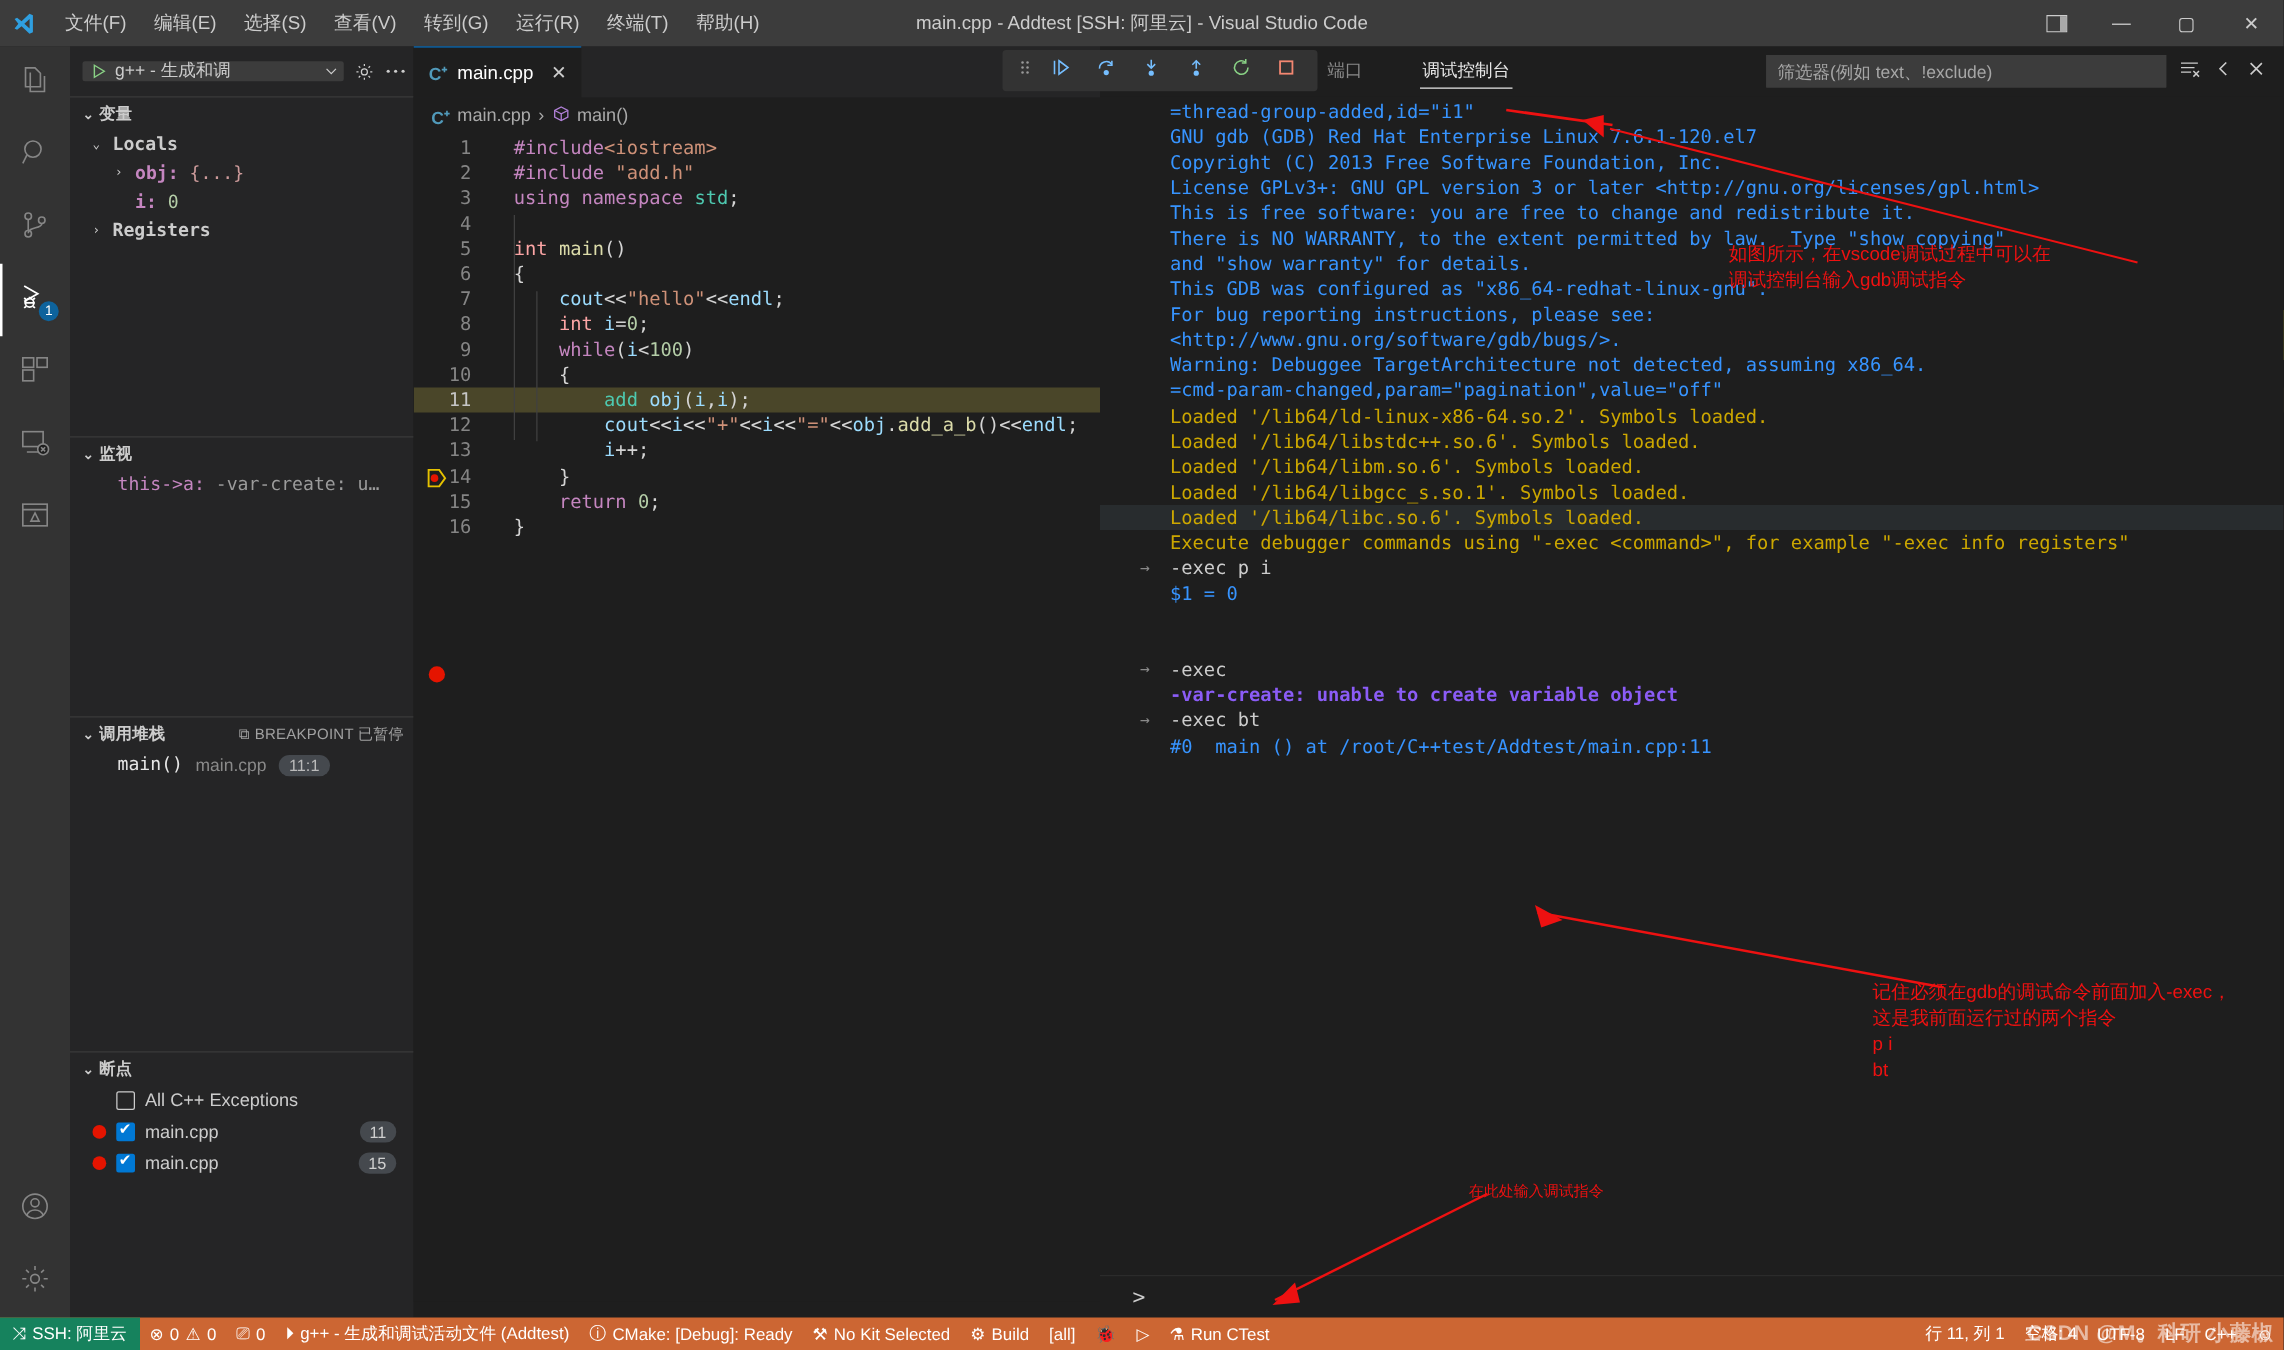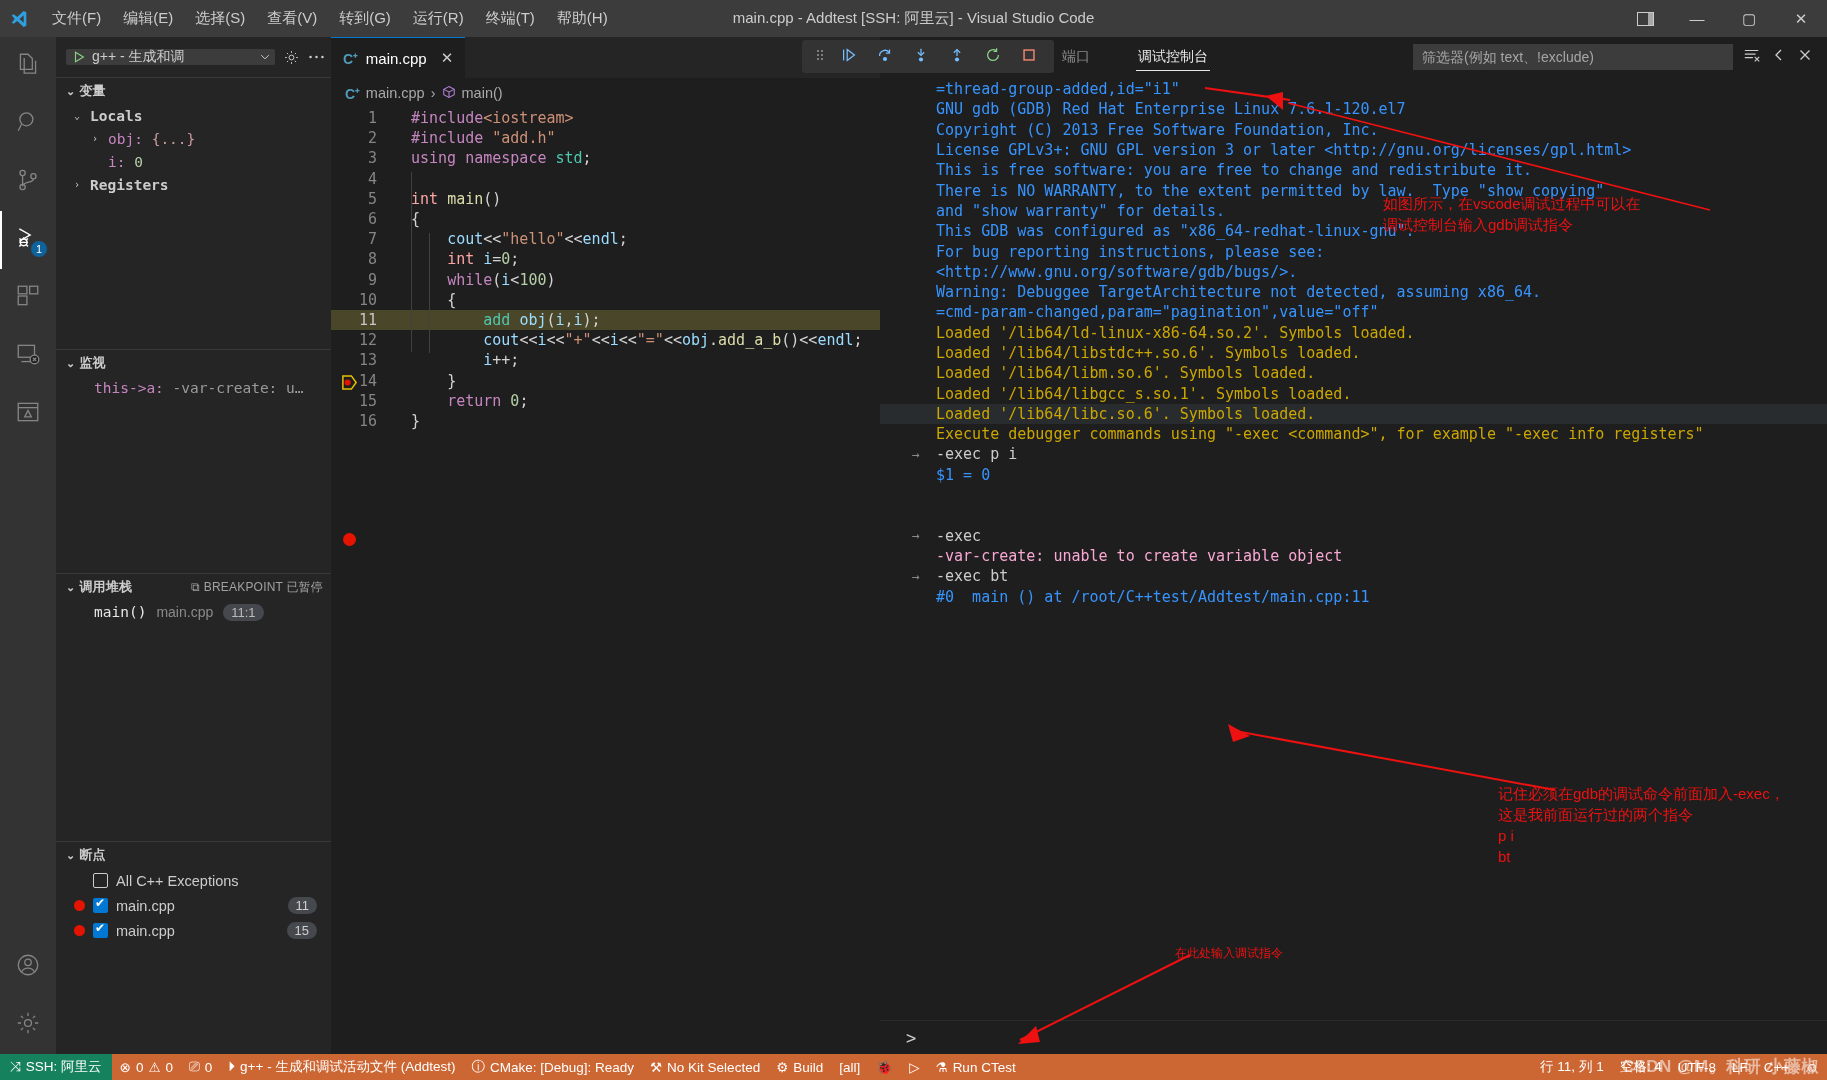--- a/index.html
+++ b/index.html
@@ -65,21 +65,21 @@
   .gear, .dots { color: #cccccc; }
   .pane-header {
     height: 26px; display: flex; align-items: center; gap: 4px; padding: 0 8px 0 10px;
     font-size: 13px; font-weight: bold; color: #cccccc; letter-spacing: .2px;
   }
   .pane-header .chev { color: #cccccc; font-size: 11px; }
   .pane-state { margin-left: auto; font-size: 12px; color: #a0a0a0; font-weight: normal; display: flex; align-items: center; gap: 4px; }
   .tree { font-family: "DejaVu Sans Mono", monospace; font-size: 14.5px; color: #cccccc; }
   .tree-row { height: 23px; display: flex; align-items: center; padding-left: 18px; white-space: nowrap; }
   .tree-row .twisty { width: 16px; color: #cccccc; font-size: 10px; display: inline-block; }
-  .k-name { color: #cccccc; }
+  .k-name { color: #cccccc; font-weight: bold; }
   .v-obj { color: #cc9a9a; }
   .v-num { color: #b5cea8; }
   .lbl-bold { font-weight: bold; color: #cccccc; }
   .pane { border-top: 1px solid #3a3a3a; }
   .pane-variables { height: 272px; overflow: hidden; }
   .pane-watch { height: 224px; }
   .pane-callstack { height: 268px; }
   .pane-breakpoints { flex: 1 1 auto; }
   .watch-row { padding-left: 38px; color: #cccccc; }
   .watch-expr { color: #c586c0; }
@@ -171,21 +171,21 @@
     flex: 1 1 auto; overflow: hidden; font-family: "DejaVu Sans Mono", monospace;
     font-size: 15px; padding: 2px 0 0 0;
   }
   .c-line { height: 20.3px; display: flex; align-items: center; padding-left: 56px; white-space: pre; }
   .c-line.hl { background: #282c2e; }
   .c-line .arrow { position: absolute; left: 32px; color: #8a8a8a; font-size: 13px; }
   .c-line.with-arrow { position: relative; }
   .c-blue { color: #3794ff; }
   .c-gold { color: #cca700; }
   .c-white { color: #cccccc; }
-  .c-grey { color: #f9a8d4; }
+  .c-grey { color: #8b5cf6; font-weight: bold; }
   .console-input-row {
     height: 34px; display: flex; align-items: center; gap: 10px; padding-left: 26px;
     border-top: 1px solid #2b2b2b; flex: 0 0 34px;
   }
   .console-caret { color: #cccccc; font-size: 17px; font-family: "DejaVu Sans Mono", monospace; }
 
   
   .statusbar {
     height: 26px; background: #cc6633; display: flex; align-items: center;
     color: #ffffff; font-size: 13.5px; flex: 0 0 26px; position: relative; z-index: 30;

